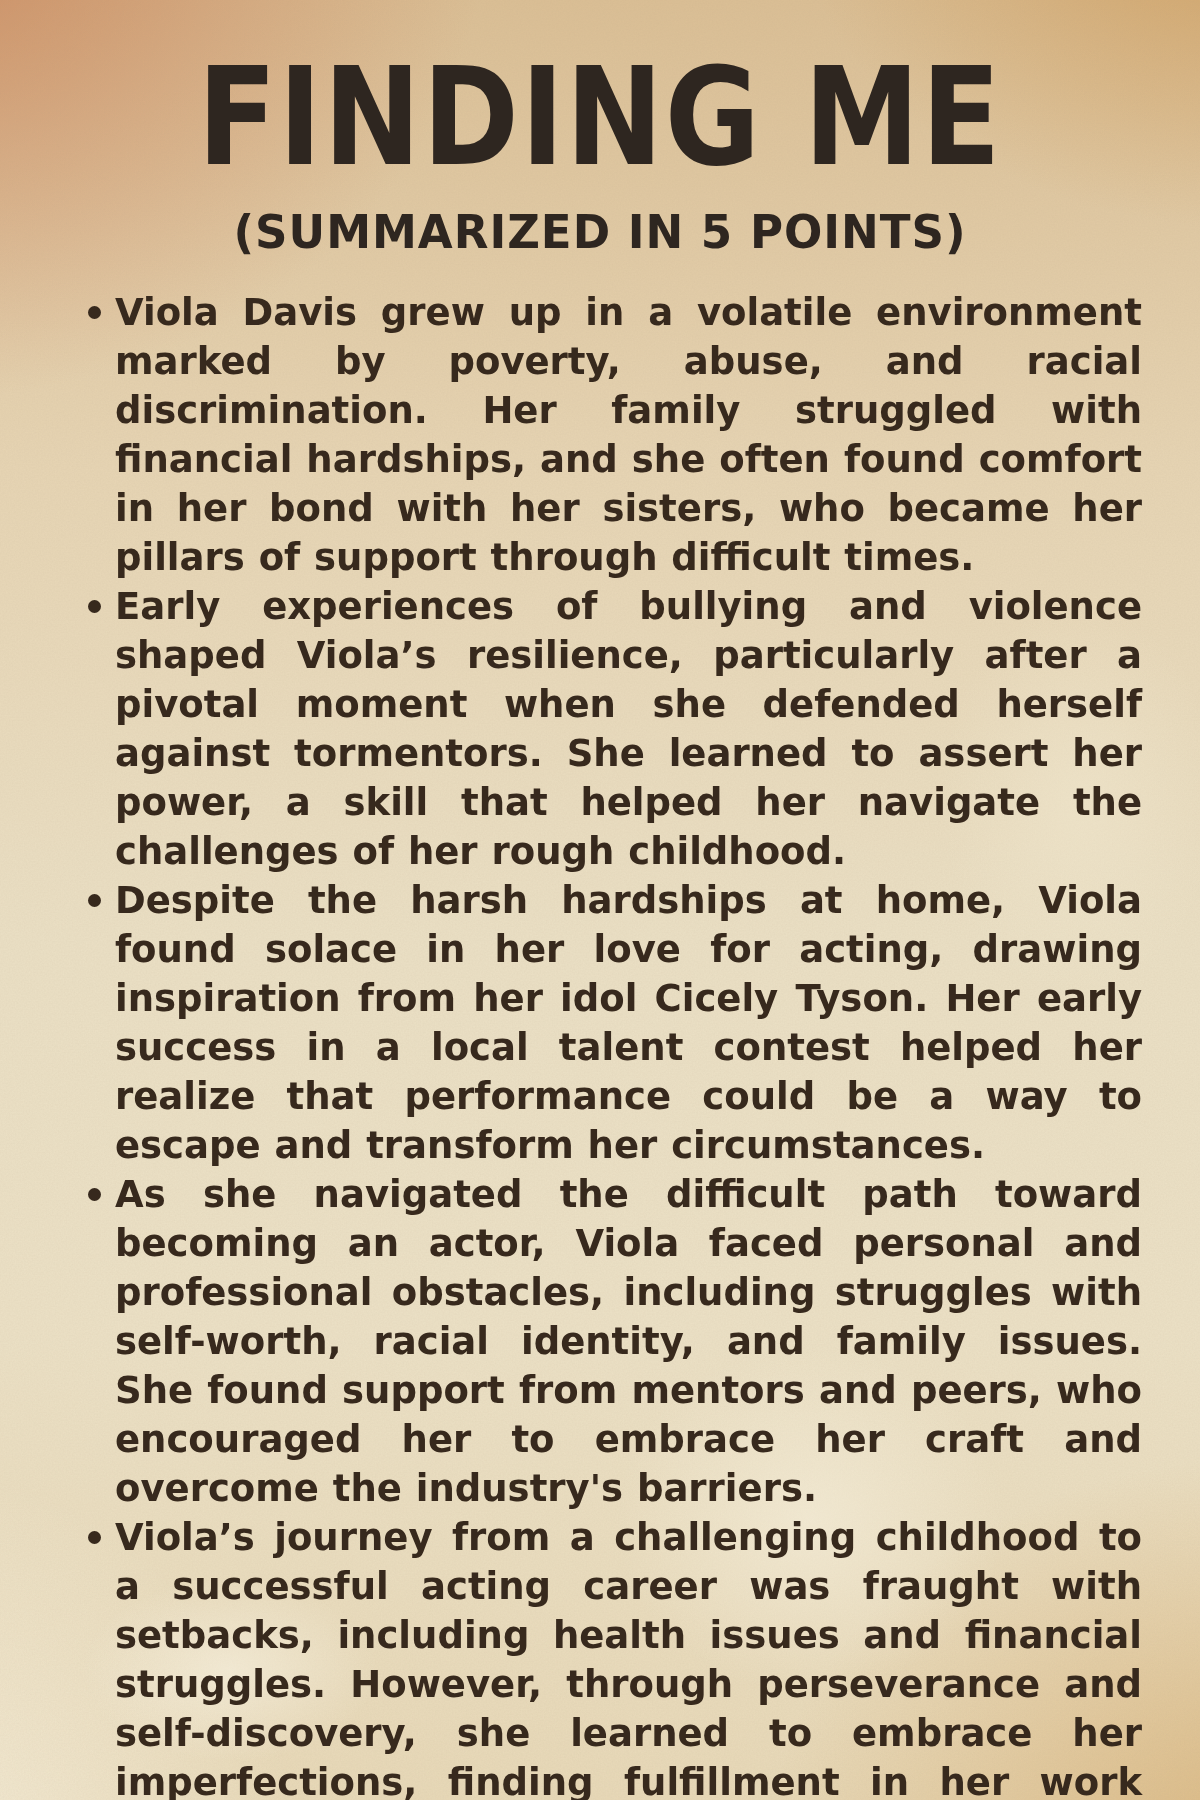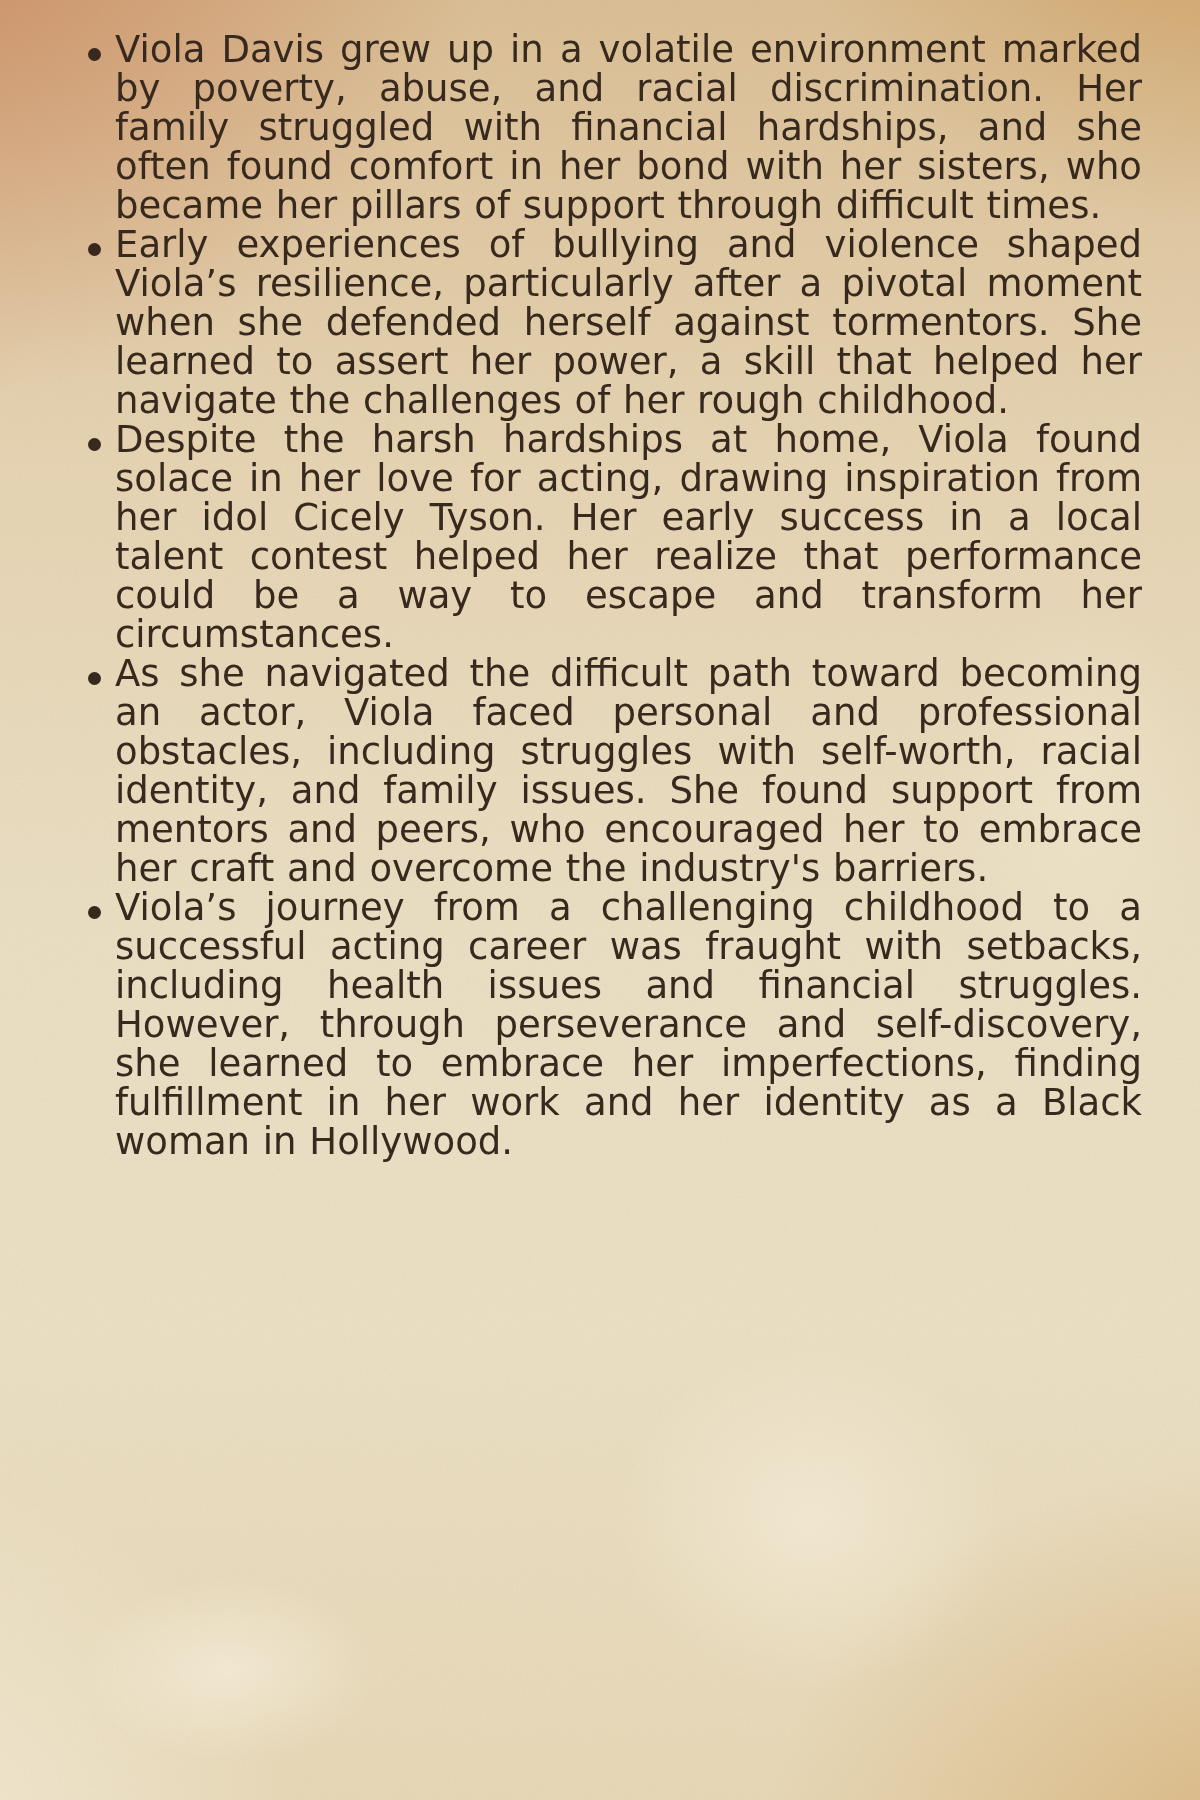--- a/index.html
+++ b/index.html
@@ -61,22 +61,22 @@
   }
   ul.points {
     margin: 30px 58px 0 88px;
     padding: 0;
     list-style: none;
   }
   ul.points li {
     position: relative;
     padding-left: 27px;
     font-size: 37px;
-    line-height: 39px;
-    font-weight: normal;
+    line-height: 49px;
+    font-weight: bold;
     color: var(--text-color, #37291d);
     text-align: justify;
     word-spacing: 1px;
   }
   ul.points li .dot {
     position: absolute;
     left: 0;
     top: 18px;
     width: 13px;
     height: 13px;
@@ -103,20 +103,24 @@
       <feTurbulence type="fractalNoise" baseFrequency="0.65" numOctaves="2" seed="7" stitchTiles="stitch"></feTurbulence>
       <feColorMatrix type="matrix" values="0 0 0 0 0.42  0 0 0 0 0.33  0 0 0 0 0.22  0 0 0 0.5 0"></feColorMatrix>
     </filter>
     <rect width="100%" height="100%" filter="url(#grain-f)" opacity="0.22"></rect>
   </svg>
 
   <div class="blotch b1"></div>
   <div class="blotch b2"></div>
   <div class="blotch b3"></div>
 
+  <header>
+    <h1 class="title">FINDING ME</h1>
+    <h2 class="subtitle">(SUMMARIZED IN 5 POINTS)</h2>
+  </header>
 
   <ul class="points">
     <li>
       <span class="dot"></span>
       <span>Viola Davis grew up in a volatile environment marked by poverty, abuse, and racial discrimination. Her family struggled with financial hardships, and she often found comfort in her bond with her sisters, who became her pillars of support through difficult times.</span>
     </li>
     <li>
       <span class="dot"></span>
       <span>Early experiences of bullying and violence shaped Viola’s resilience, particularly after a pivotal moment when she defended herself against tormentors. She learned to assert her power, a skill that helped her navigate the challenges of her rough childhood.</span>
     </li>

